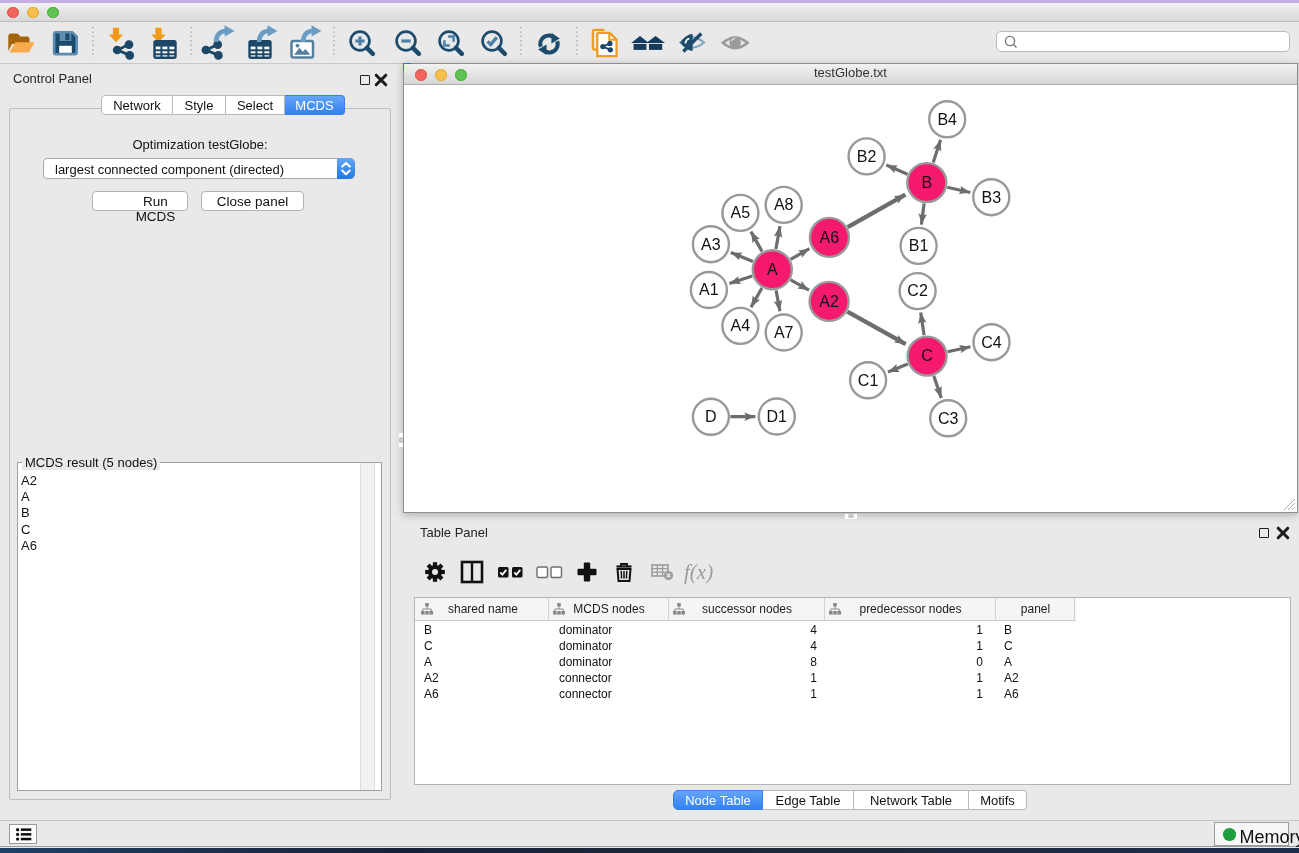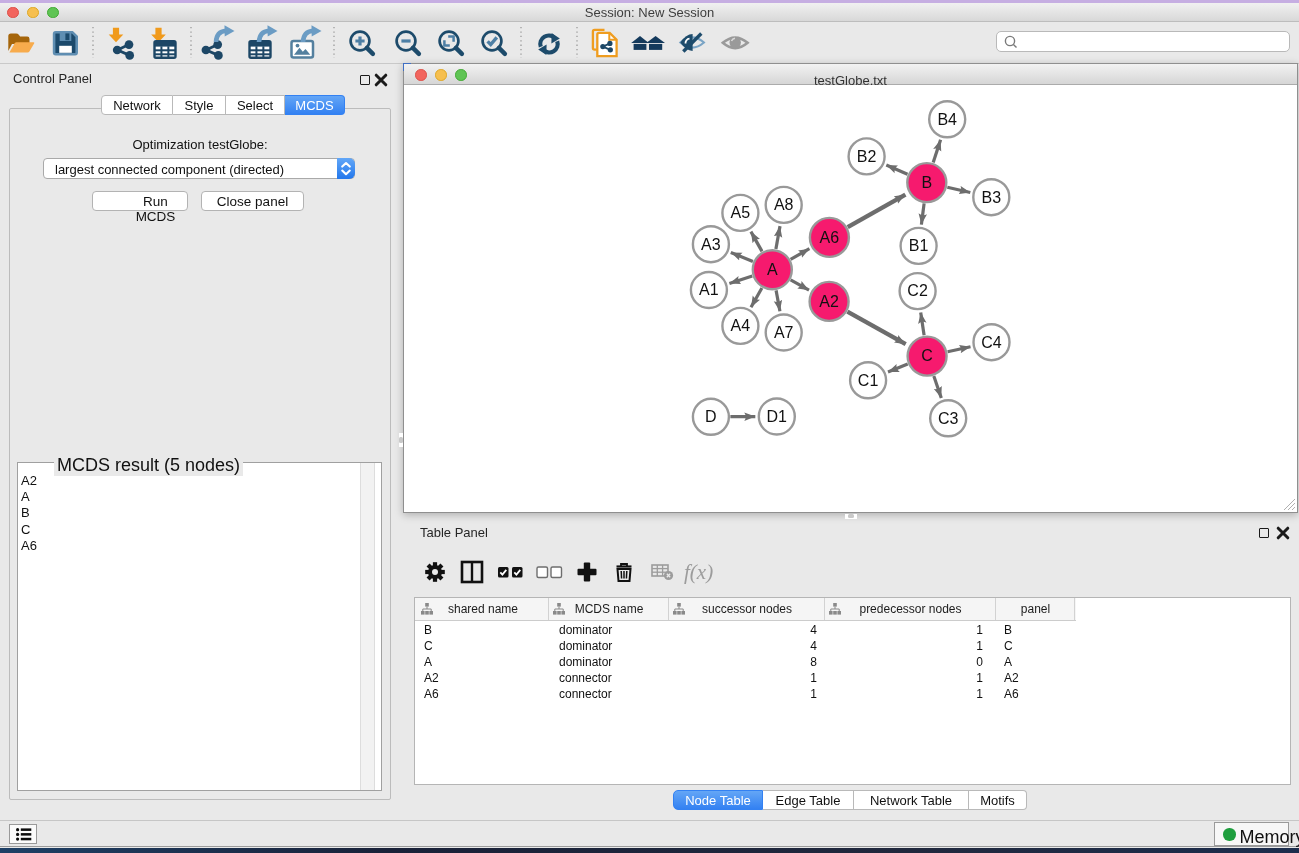--- a/index.html
+++ b/index.html
@@ -12,21 +12,20 @@
 .seg > div:first-child { border-left:1px solid #b9b9b9; border-radius:4px 0 0 4px; }
 .seg > div:last-child { border-radius:0 4px 4px 0; }
 .seg > div.on { background:linear-gradient(180deg,#64a6f6 0%,#3381f2 100%); color:#fff; border-color:#3381f2; }
 </style></head>
 <body>
 <div class="abs" style="left:0;top:0;width:1299px;height:3px;background:#c6aee2;"></div>
 <div class="abs" style="left:0;top:3px;width:1299px;height:19px;background:linear-gradient(180deg,#f1f1f1,#d8d8d8);border-bottom:1px solid #bdbdbd;">
   <div class="tl" style="left:7px;background:#f2655e;border:0.5px solid #dd4f47;"></div>
   <div class="tl" style="left:27px;background:#f6bf4f;border:0.5px solid #dfa723;"></div>
   <div class="tl" style="left:47px;background:#5fc454;border:0.5px solid #41a933;"></div>
-  <div style="text-align:center;font-size:13px;color:#3e3e3e;padding-top:2px;">Session: New Session</div>
 </div>
 
 <div class="abs" style="left:0;top:22px;width:1299px;height:42px;background:#e9e9e9;border-bottom:1px solid #c9c9c9;"></div>
 
 <svg class="abs" style="left:0;top:0;" width="1299" height="64" viewBox="0 0 1299 64">
     <line x1="93" y1="27" x2="93" y2="58" stroke="#8c8c8c" stroke-width="1.1" stroke-dasharray="1.3,3.1"></line>
     <line x1="191" y1="27" x2="191" y2="58" stroke="#8c8c8c" stroke-width="1.1" stroke-dasharray="1.3,3.1"></line>
     <line x1="334" y1="27" x2="334" y2="58" stroke="#8c8c8c" stroke-width="1.1" stroke-dasharray="1.3,3.1"></line>
     <line x1="521" y1="27" x2="521" y2="58" stroke="#8c8c8c" stroke-width="1.1" stroke-dasharray="1.3,3.1"></line>
     <line x1="577" y1="27" x2="577" y2="58" stroke="#8c8c8c" stroke-width="1.1" stroke-dasharray="1.3,3.1"></line>
@@ -173,30 +172,30 @@
         <g stroke="#fff" stroke-width="2.1" fill="none" stroke-linecap="round" stroke-linejoin="round">
           <path d="M5.2,8.6 L9,5 L12.8,8.6"></path>
           <path d="M5.2,12.6 L9,16.2 L12.8,12.6"></path>
         </g>
       </svg></div>
 </div>
 <div class="btn" style="left:92px;top:191px;width:96px;height:20px;padding-top:2px;padding-left:31px;">Run MCDS</div>
 <div class="btn" style="left:201px;top:191px;width:103px;height:20px;padding-top:2px;">Close panel</div>
 
 <div class="abs" style="left:17px;top:462px;width:365px;height:329px;border:1px solid #a0a0a0;background:#fff;"></div>
-<div class="abs" style="left:22px;top:455px;background:#e9e9e9;padding:0 3px;font-size:18px;color:#111;margin-left:32px;">MCDS result (5 nodes)</div>
+<div class="abs" style="left:22px;top:455px;background:#e9e9e9;padding:0 3px;font-size:13px;color:#111;">MCDS result (5 nodes)</div>
 <div class="abs" style="left:21px;top:473px;font-size:13px;color:#111;line-height:16.2px;">A2<br>A<br>B<br>C<br>A6</div>
 <div class="abs" style="left:360px;top:463px;width:15px;height:327px;background:#f2f2f2;border-left:1px solid #ddd;border-right:1px solid #ddd;"></div>
 
 <div class="abs" style="left:403px;top:63px;width:895px;height:450px;background:#fff;border:1px solid #8f8f8f;box-shadow:0 2px 8px rgba(0,0,0,0.25);">
   <div style="position:absolute;left:0;top:0;width:100%;height:21px;background:linear-gradient(180deg,#f2f2f2,#d6d6d6);border-bottom:1px solid #ababab;">
     <div class="tl" style="left:11px;top:5px;background:#f2655e;border:0.5px solid #dd4f47;"></div>
     <div class="tl" style="left:31px;top:5px;background:#f6bf4f;border:0.5px solid #dfa723;"></div>
     <div class="tl" style="left:51px;top:5px;background:#5fc454;border:0.5px solid #41a933;"></div>
-    <div style="text-align:center;font-size:13px;color:#333;padding-top:9px;">testGlobe.txt</div>
+    <div style="text-align:center;font-size:13px;color:#333;padding-top:1px;">testGlobe.txt</div>
   </div>
   <svg width="14" height="14" style="position:absolute;right:1px;bottom:1px;">
       <g stroke="#b0b0b0" stroke-width="1">
         <line x1="13" y1="2" x2="2" y2="13"></line>
         <line x1="13" y1="6" x2="6" y2="13"></line>
         <line x1="13" y1="10" x2="10" y2="13"></line>
       </g>
     </svg>
 </div>
 <svg class="abs" style="left:404px;top:85px;" width="893" height="427" viewBox="404 85 893 427">
@@ -342,21 +341,21 @@
 <svg class="abs" style="left:421px;top:603px;" width="13" height="13" viewBox="0 0 13 13">
     <g transform="translate(0,0)" fill="#8a8a8a">
       <rect x="4.2" y="0" width="3.6" height="3.6"></rect>
       <path d="M6,3.6 L6,6 M1.8,6 L10.2,6 M1.8,6 L1.8,8 M10.2,6 L10.2,8" stroke="#8a8a8a" stroke-width="1" fill="none"></path>
       <rect x="0" y="8" width="3.6" height="3.6"></rect>
       <rect x="4.2" y="8" width="3.6" height="3.6"></rect>
       <rect x="8.4" y="8" width="3.6" height="3.6"></rect>
     </g>
   </svg>
 <div class="abs" style="left:549px;top:598px;width:120px;height:22px;border-right:1px solid #d2d2d2;"></div>
-<div class="abs" style="left:549px;top:602px;width:120px;text-align:center;font-size:12px;color:#1c1c1c;">MCDS name</div>
+<div class="abs" style="left:549px;top:602px;width:120px;text-align:center;font-size:12px;color:#1c1c1c;">MCDS nodes</div>
 <svg class="abs" style="left:553px;top:603px;" width="13" height="13" viewBox="0 0 13 13">
     <g transform="translate(0,0)" fill="#8a8a8a">
       <rect x="4.2" y="0" width="3.6" height="3.6"></rect>
       <path d="M6,3.6 L6,6 M1.8,6 L10.2,6 M1.8,6 L1.8,8 M10.2,6 L10.2,8" stroke="#8a8a8a" stroke-width="1" fill="none"></path>
       <rect x="0" y="8" width="3.6" height="3.6"></rect>
       <rect x="4.2" y="8" width="3.6" height="3.6"></rect>
       <rect x="8.4" y="8" width="3.6" height="3.6"></rect>
     </g>
   </svg>
 <div class="abs" style="left:669px;top:598px;width:156px;height:22px;border-right:1px solid #d2d2d2;"></div>

